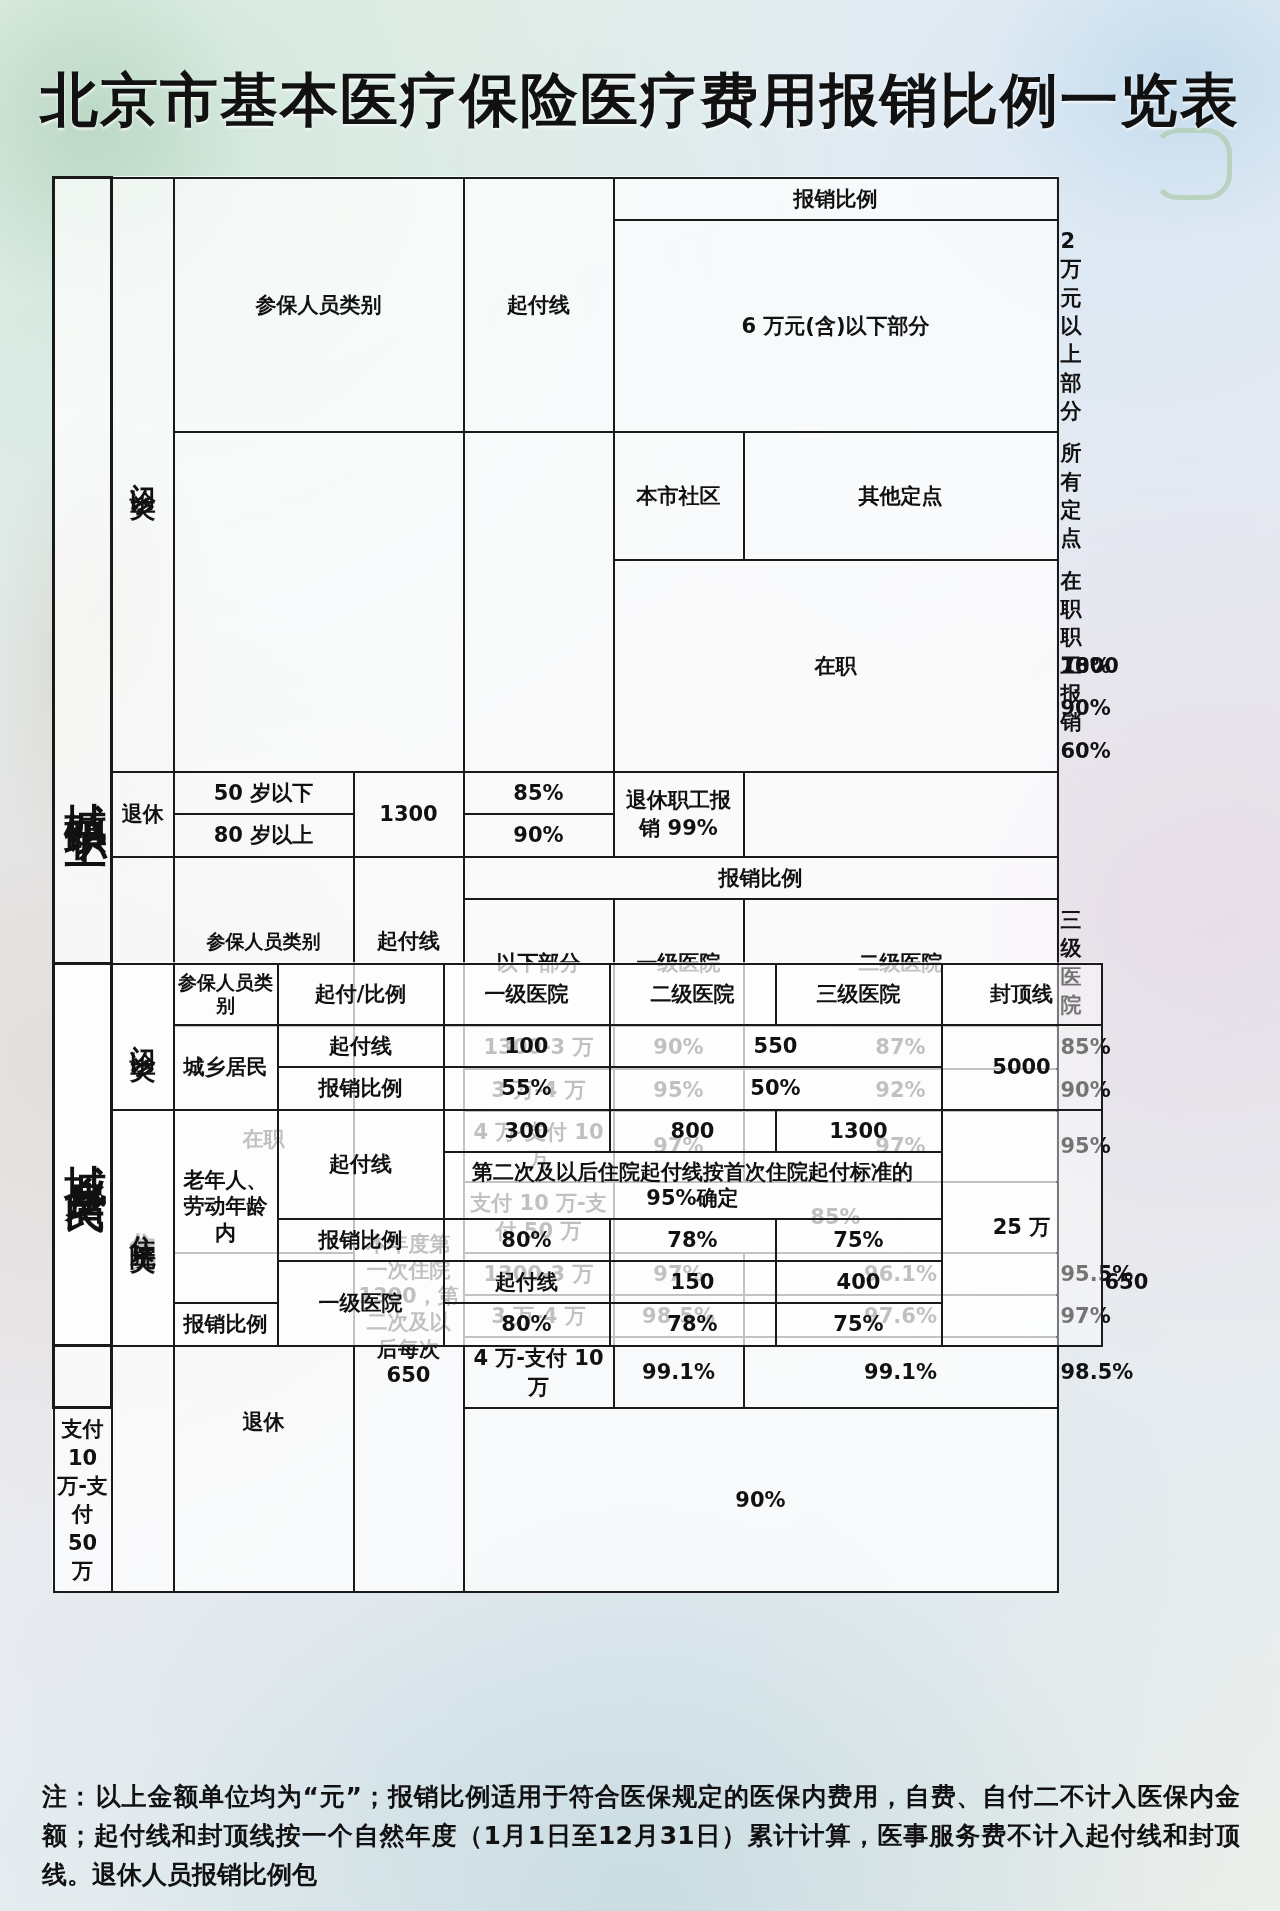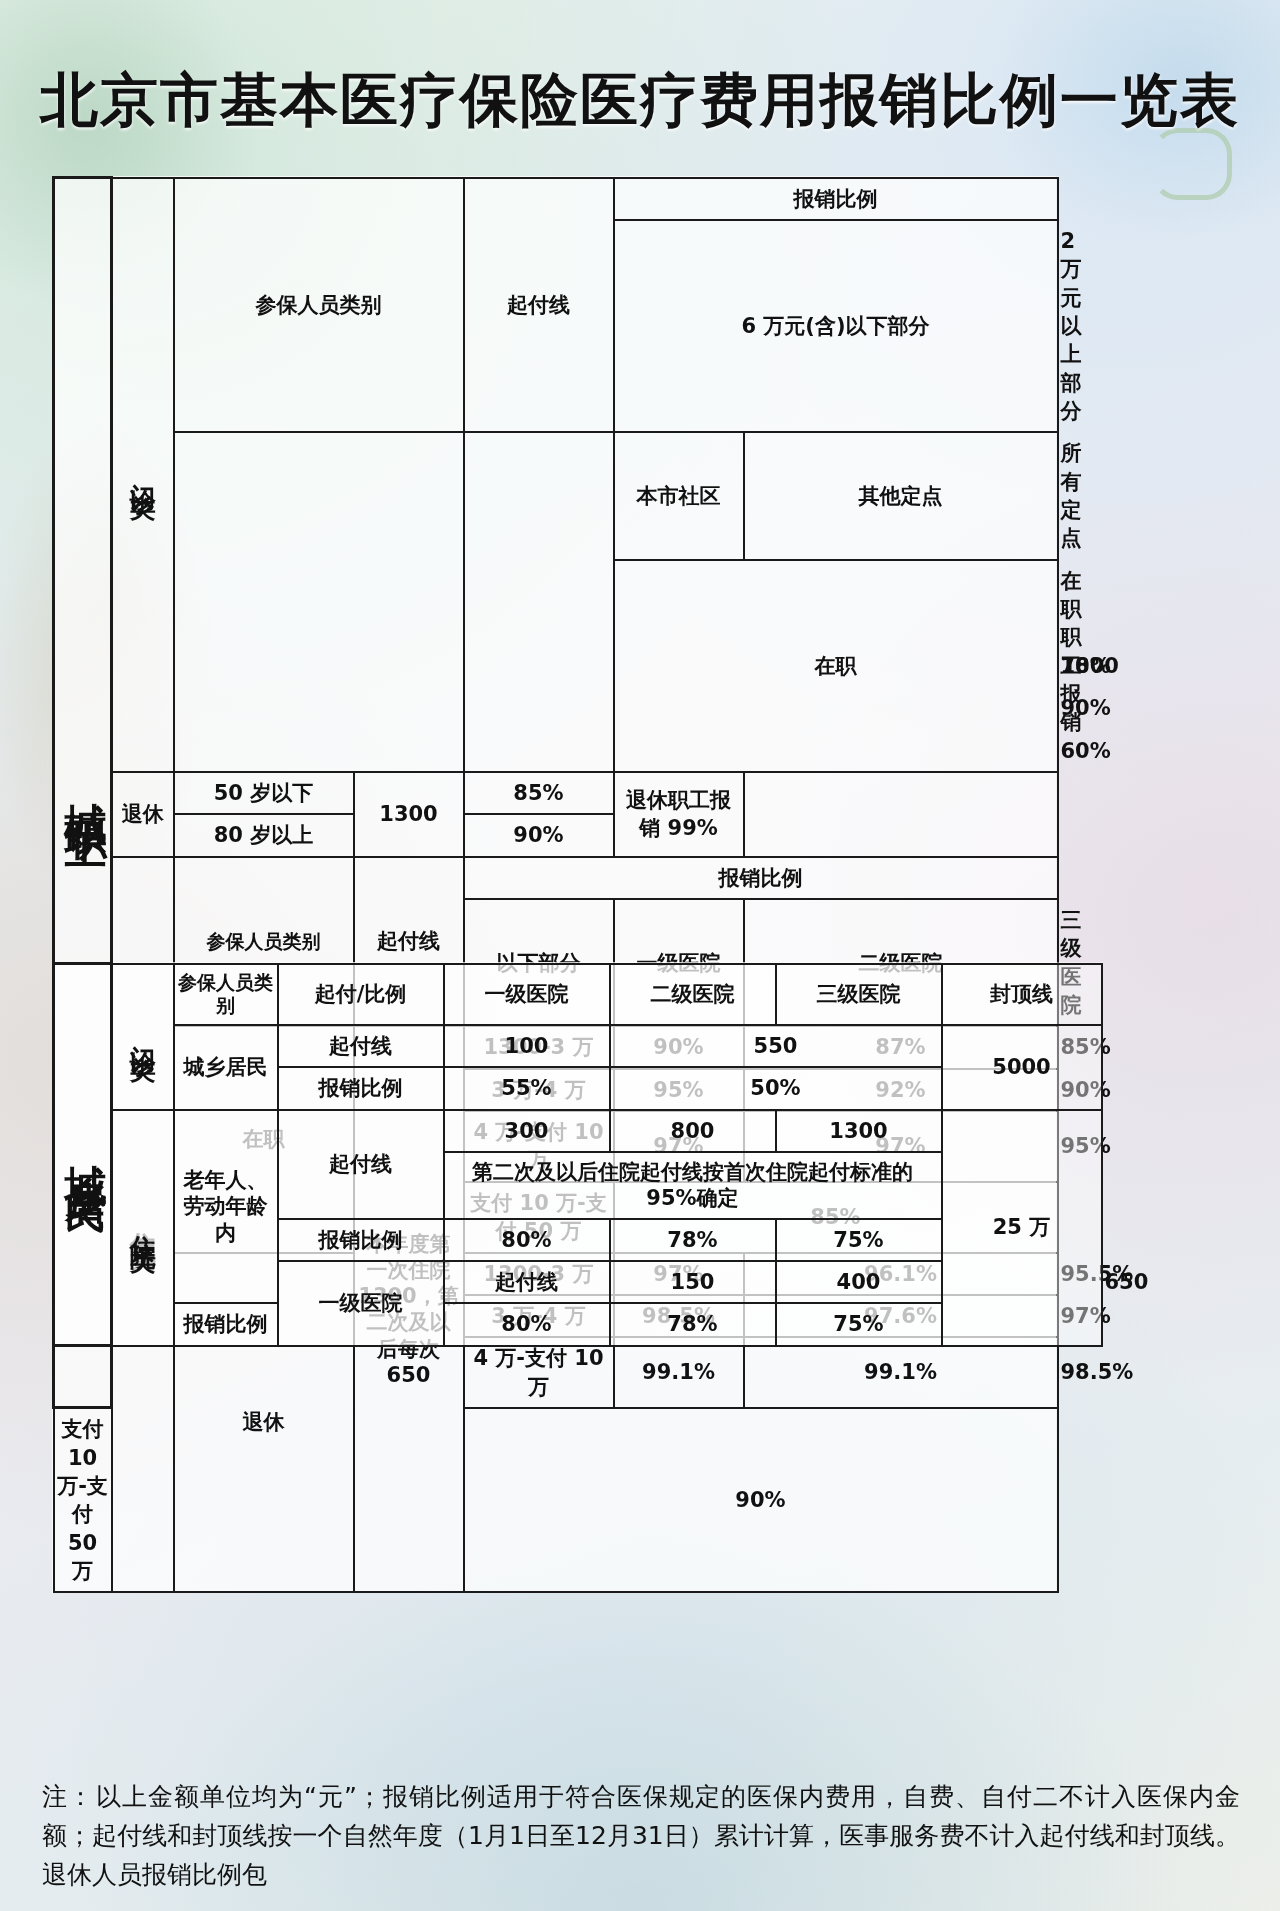--- a/index.html
+++ b/index.html
@@ -56,21 +56,21 @@
     white-space:nowrap;padding:10px 0;
   }
   .vert-big{
     font-size:42px;font-weight:bold;letter-spacing:10px;
     writing-mode:vertical-rl;text-orientation:upright;white-space:nowrap;
   }
   .small{font-size:19px;}
   .stack{line-height:1.25;}
   .note{
     position:absolute;left:42px;top:1778px;width:1198px;
-    font-size:25px;font-weight:normal;color:#111;line-height:1.55;
+    font-size:25px;font-weight:bold;color:#111;line-height:1.55;
     text-align:justify;
   }
   .note .lbl{margin-right:2px;}
 </style>
 </head>
 <body>
 
 <div class="deco d1"></div>
 <div class="deco d2"></div>
 <div class="deco d3"></div>

